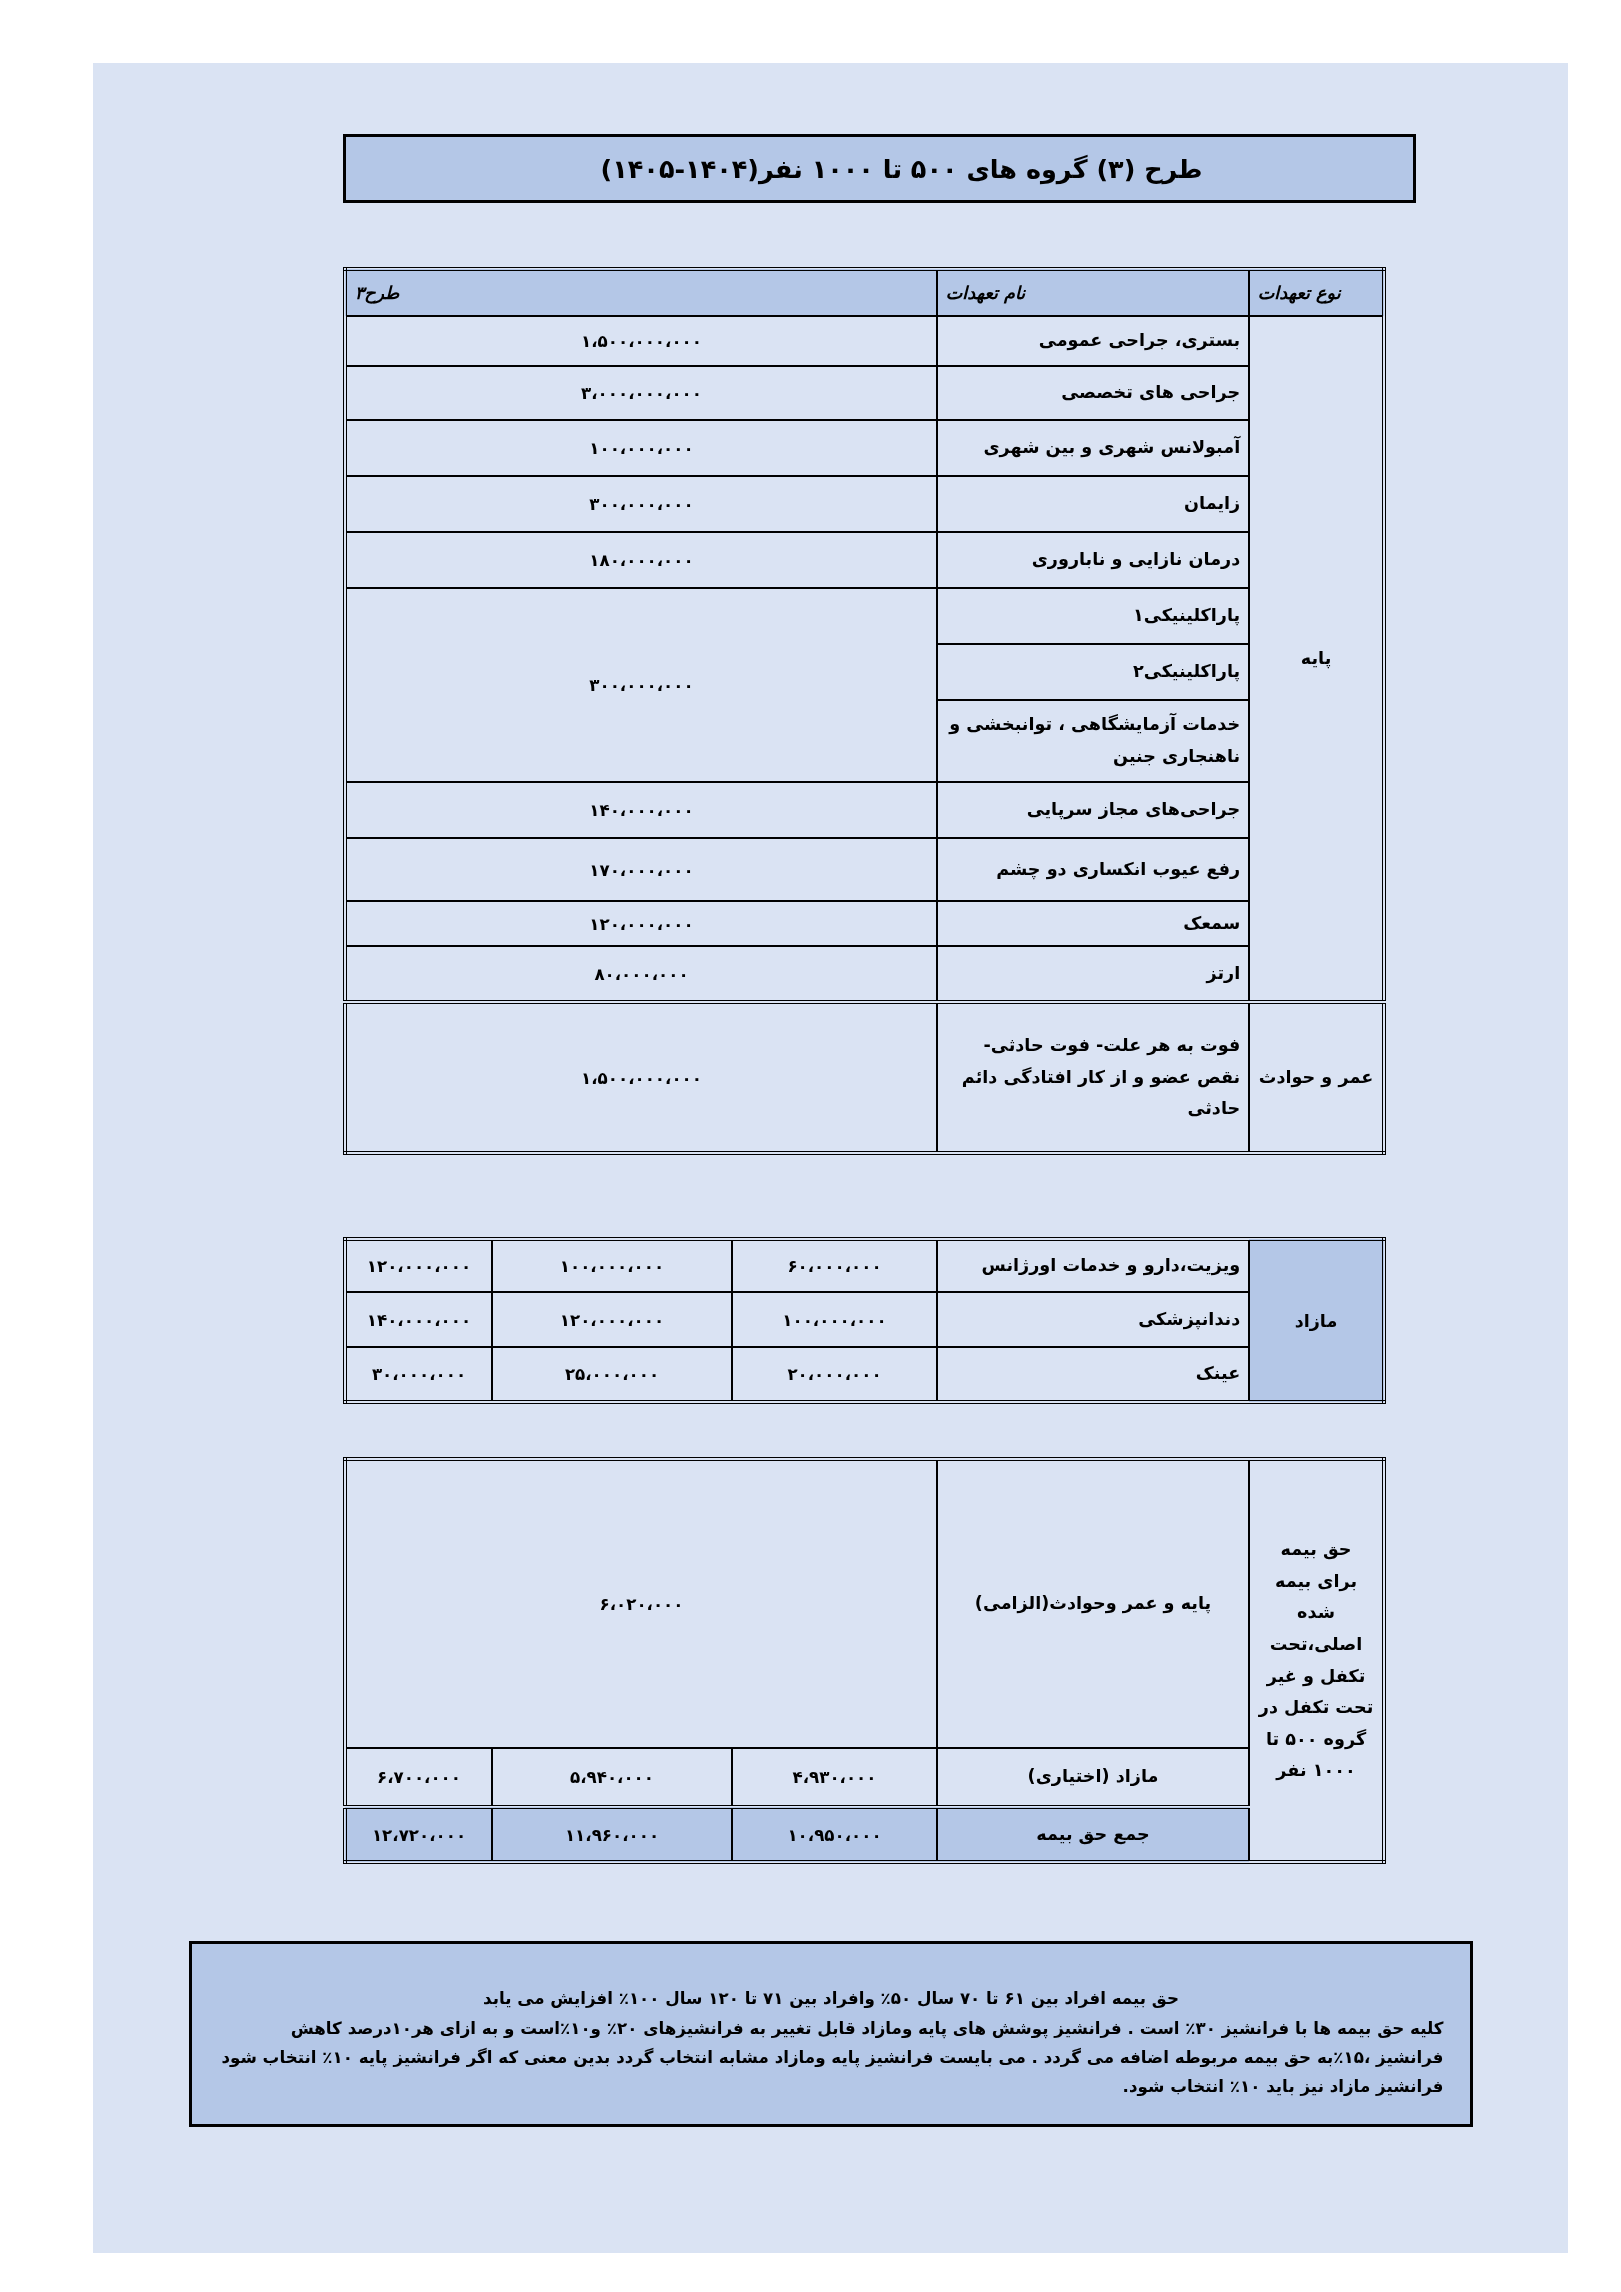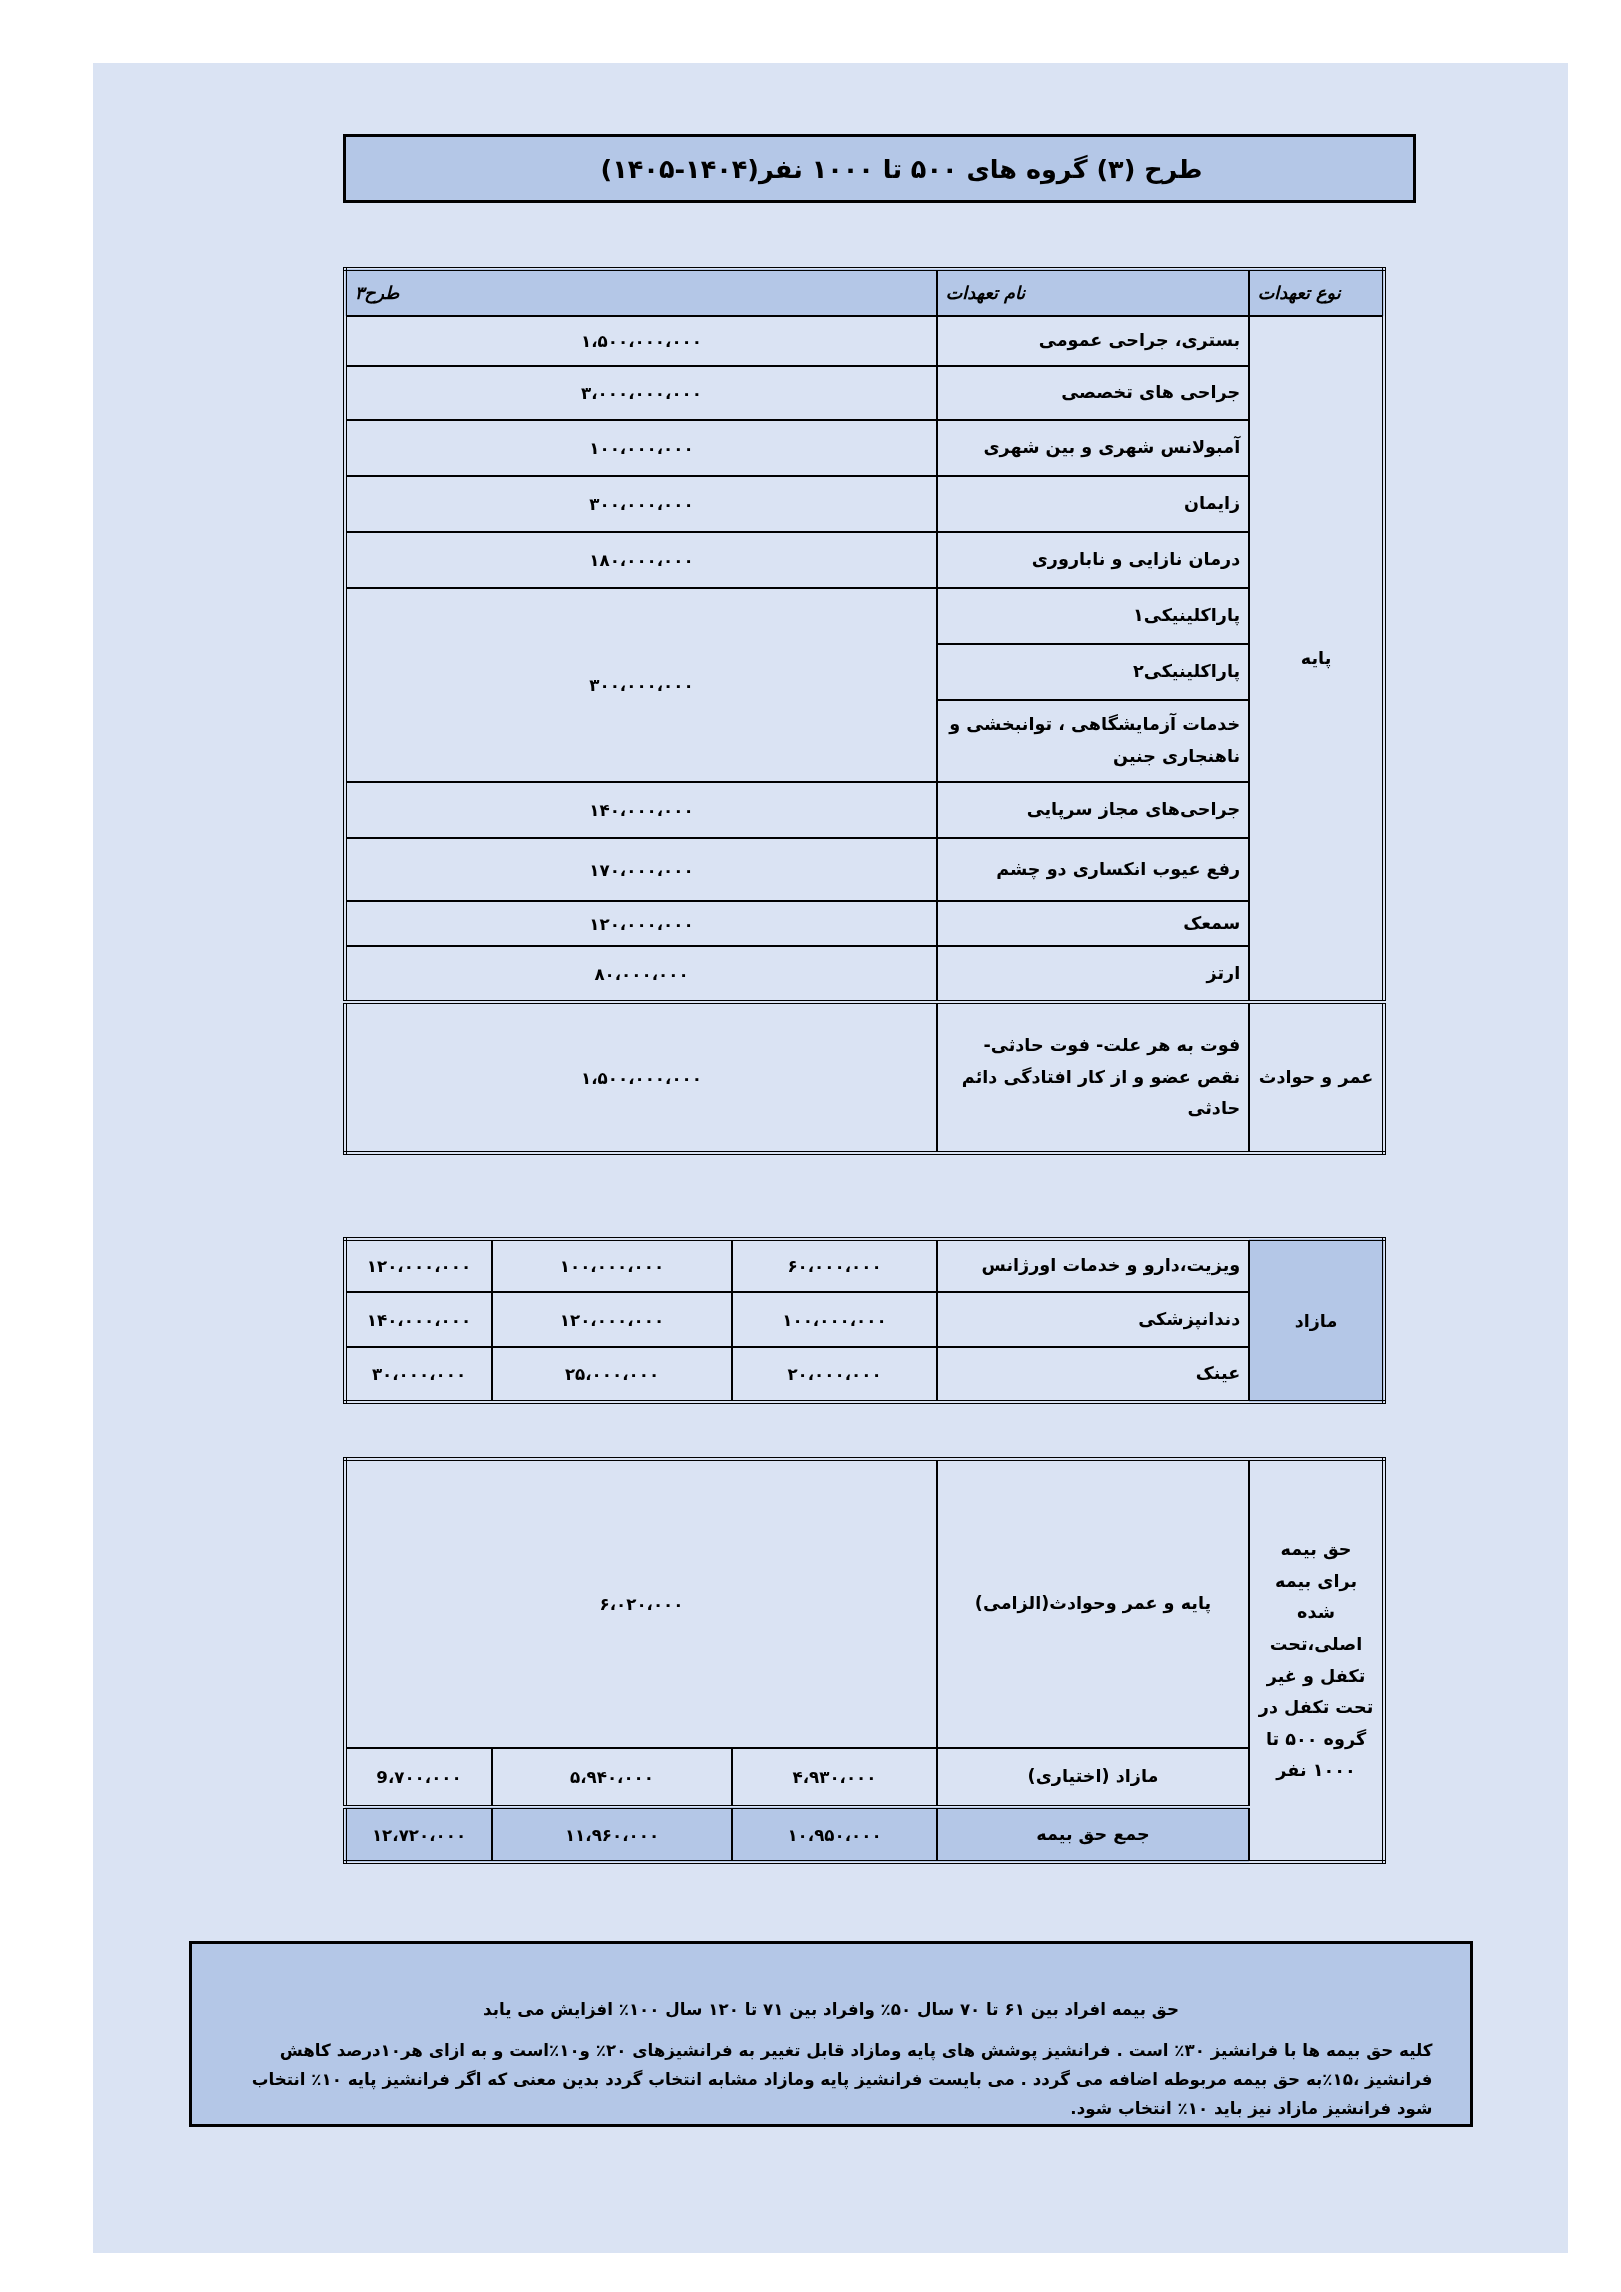--- a/index.html
+++ b/index.html
@@ -36,21 +36,21 @@
   #t1 { left: 343px; top: 267px; width: 1039px; }
   #t2 { left: 343px; top: 1237px; width: 1039px; }
   #t3 { left: 343px; top: 1457px; width: 1039px; }
 
   .notes {
     position: absolute; left: 189px; top: 1941px; width: 1284px; height: 186px;
     background: #b4c7e7; border: 3.9px solid #000; direction: rtl;
     font-weight: bold; font-size: 16.7px; line-height: 29px;
     padding: 39px 25.5px 0 25.5px; box-sizing: border-box;
   }
-  .notes p { margin: 12px; }
+  .notes p { margin: 1px; }
   .notes .first { text-align: center; }
 </style>
 </head>
 <body>
 
 <div class="page"></div>
 
 <div class="title-box">
   <span>طرح (۳) گروه های ۵۰۰ تا ۱۰۰۰ نفر(۱۴۰۴-۱۴۰۵)</span>
 </div>
@@ -164,21 +164,21 @@
   <tbody>
       <tr style="height:289px">
     <td class="type" rowspan="3">حق بیمه برای بیمه شده اصلی،تحت تکفل و غیر تحت تکفل در گروه ۵۰۰ تا ۱۰۰۰ نفر</td>
     <td class="name" style="text-align:center">پایه و عمر وحوادث(الزامی)</td>
     <td class="val" colspan="3">۶،۰۲۰،۰۰۰</td>
   </tr>
   <tr style="height:59px">
     <td class="name" style="text-align:center">مازاد (اختیاری)</td>
     <td class="val">۴،۹۳۰،۰۰۰</td>
     <td class="val">۵،۹۴۰،۰۰۰</td>
-    <td class="val">9،۷۰۰،۰۰۰</td>
+    <td class="val">۶،۷۰۰،۰۰۰</td>
   </tr>
   <tr style="height:55px; border-top:4.9px double #000">
     <td class="name total" style="text-align:center">جمع حق بیمه</td>
     <td class="val total">۱۰،۹۵۰،۰۰۰</td>
     <td class="val total">۱۱،۹۶۰،۰۰۰</td>
     <td class="val total">۱۲،۷۲۰،۰۰۰</td>
   </tr>
 </tbody>
   </table>
 

